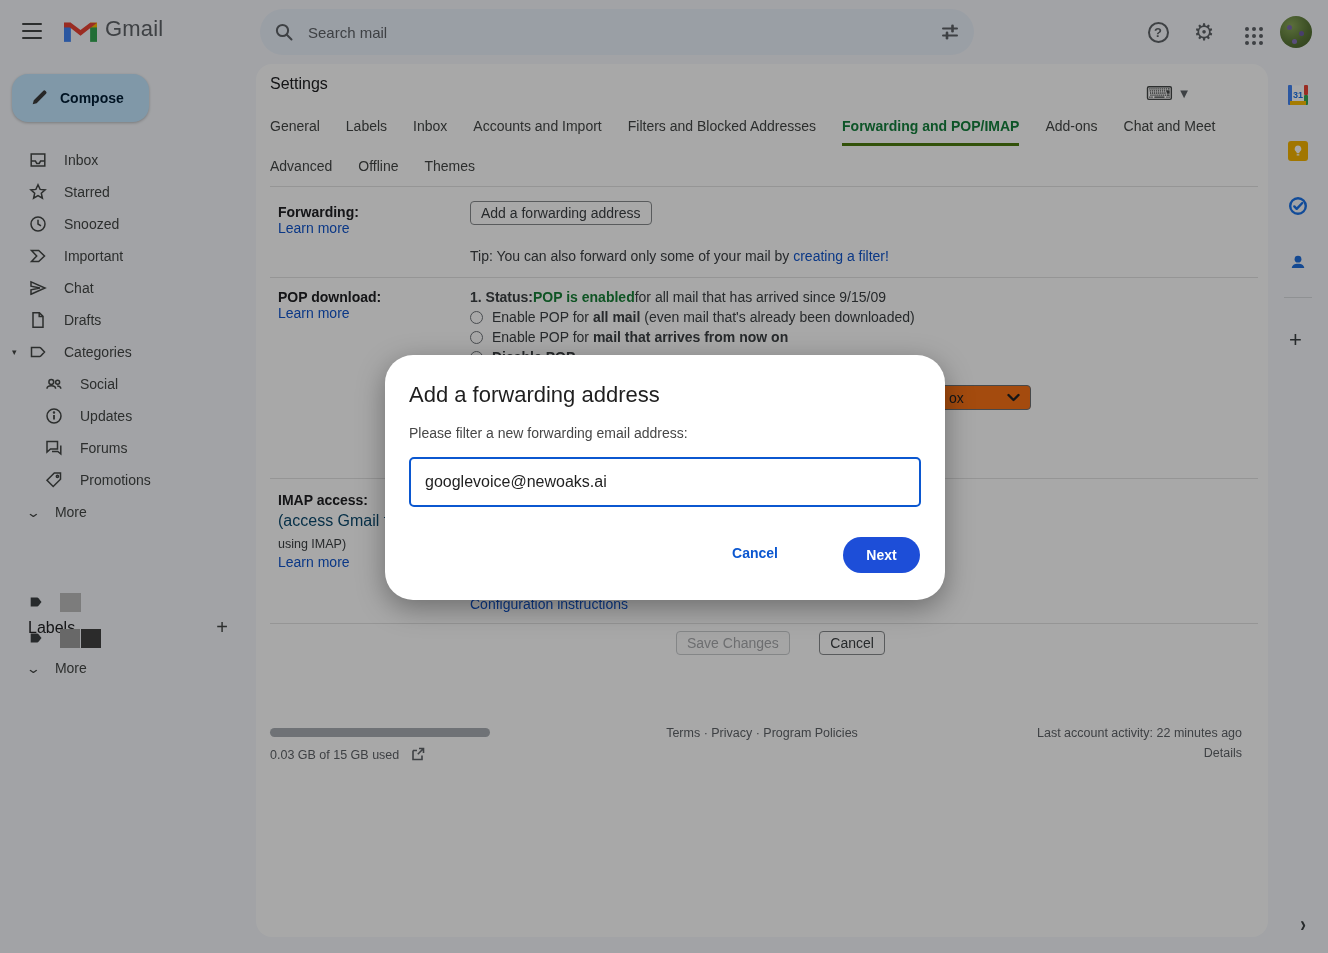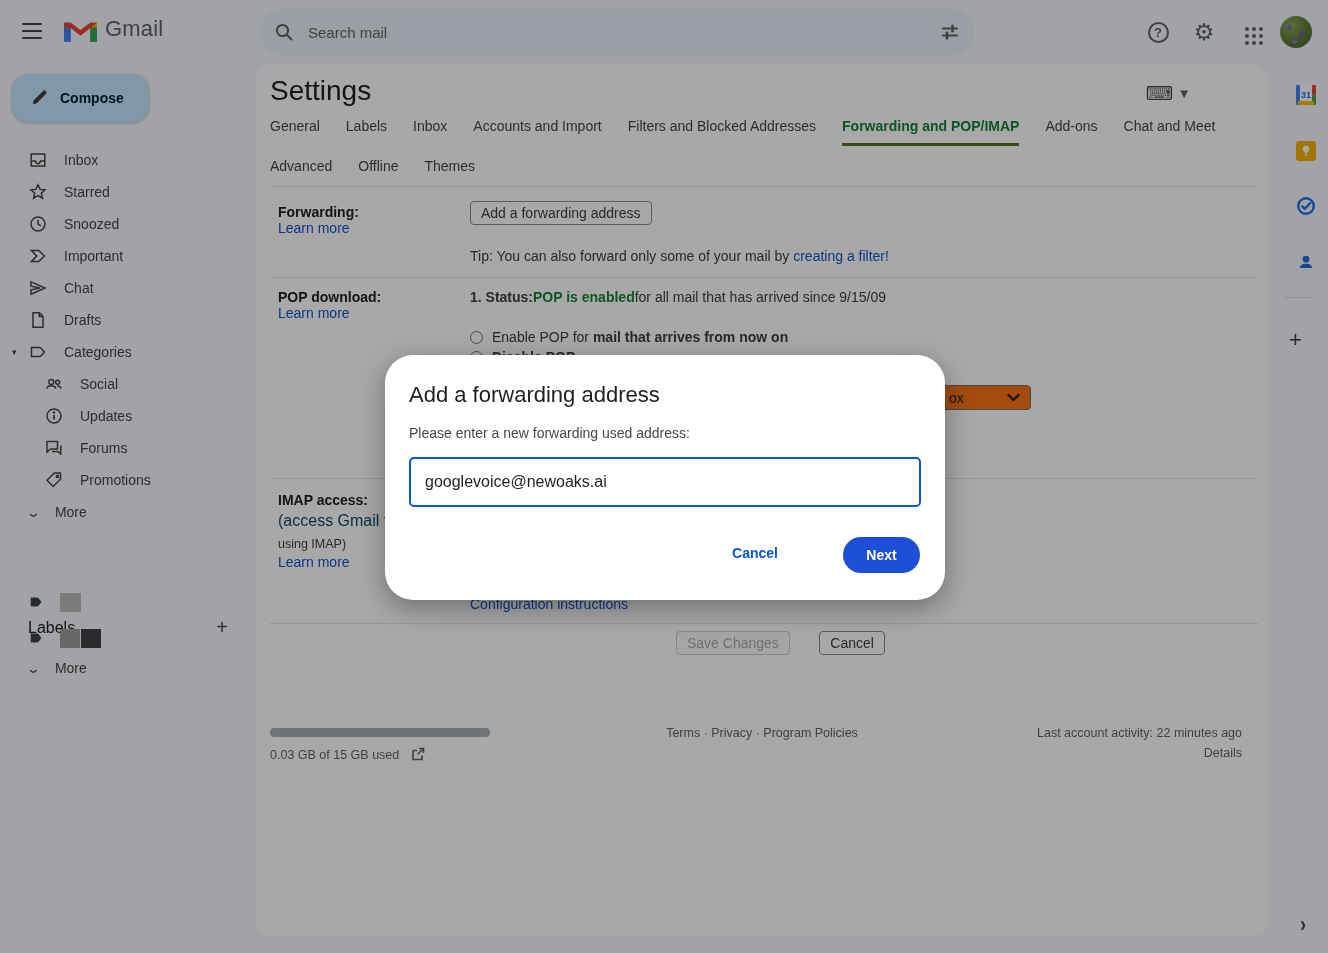--- a/index.html
+++ b/index.html
@@ -36,21 +36,21 @@
   .nav-item .lbl { white-space:nowrap; }
   .tri { position:absolute; left:12px; font-size:9px; color:#444746; }
   .chev { font-size:13px; color:#444746; transform:scaleX(1.4); display:inline-block; }
   .labels-head { position:absolute; left:28px; top:552px; width:200px; display:flex; justify-content:space-between; align-items:center; font-size:16px; color:#202124; }
   .plus-ic { font-size:20px; color:#444746; cursor:pointer; font-weight:400; }
   .label-row { position:absolute; left:28px; height:22px; display:flex; align-items:center; gap:14px; cursor:pointer; }
   .redact { display:inline-block; height:19px; }
 
   
   .card { position:absolute; left:256px; top:64px; width:1012px; height:873px; background:#ffffff; border-radius:16px; }
-  .page-title { position:absolute; left:14px; top:11px; font-size:28px; color:#202124; }
+  .page-title { position:absolute; left:14px; top:11px; font-size:16px; color:#202124; }
   .kbd-sel { position:absolute; right:80px; top:18px; color:#444746; font-size:19px; display:flex; align-items:center; gap:7px; cursor:pointer; font-family:"DejaVu Sans",sans-serif;}
   .kbd-sel .dn { font-size:10px; color:#5f6368; }
   .tabs { position:absolute; left:14px; top:54px; display:flex; gap:26px; font-size:14px; color:#444746; }
   .tabs.r2 { top:94px; }
   .tab { padding-bottom:9px; cursor:pointer; white-space:nowrap; }
   .tab.active { color:#15803d; font-weight:bold; border-bottom:3px solid #4d7c0f; }
   .hdiv { position:absolute; left:14px; right:10px; height:1px; background:#e3e3e3; }
   .sec-label { position:absolute; left:22px; width:170px; font-size:14px; }
   .sec-label b { color:#202124; }
   .lnk { color:#1155cc; cursor:pointer; text-decoration:none; }
@@ -58,21 +58,21 @@
   .btn.disabled { color:#a6a8ab; border-color:#c9cbce; background:#fbfbfb; cursor:default; }
   .radio { display:inline-block; width:13px; height:13px; border:1.6px solid #70757a; border-radius:50%; margin-right:9px; vertical-align:-2px; cursor:pointer; flex:none;}
   .popline { position:absolute; left:214px; font-size:14px; color:#3c4043; white-space:nowrap; display:flex; align-items:center;}
   .sel { position:absolute; left:644px; top:321px; width:131px; height:25px; border:1px solid #6c6f73; border-radius:4px; background:#f97316; font-size:14px; color:#202124; display:flex; align-items:center; padding-left:48px; cursor:pointer; }
   .sel .sel-chev { position:absolute; right:10px; }
   .footer-meter { position:absolute; left:14px; top:664px; width:220px; height:9px; border-radius:5px; background:#9aa0a6; opacity:.85;}
   .ftxt { position:absolute; font-size:12.5px; color:#5f6368; white-space:nowrap; }
 
   
   .rail { position:absolute; right:0; top:64px; width:60px; height:889px; background:#f6f8fc; }
-  .rail-ic { position:absolute; left:28px; width:24px; height:20px; cursor:pointer; }
+  .rail-ic { position:absolute; left:20px; width:24px; height:20px; cursor:pointer; }
   .rail-div { position:absolute; left:16px; width:28px; height:1px; background:#dadce0; }
   .rail-plus { position:absolute; left:21px; font-size:22px; color:#3c4043; cursor:pointer; }
   .rail-collapse { position:absolute; right:22px; bottom:18px; font-size:17px; color:#3c4043; font-weight:bold; cursor:pointer; transform:scaleY(1.3); }
 
   
   .scrim { position:absolute; inset:0; background:rgba(0,0,0,0.34); z-index:50; }
   .modal { position:absolute; left:385px; top:355px; width:560px; height:245px; background:#fff; border-radius:28px; z-index:60; box-shadow:0 8px 28px rgba(0,0,0,.35); }
   .m-title { position:absolute; left:24px; top:27px; font-size:22px; color:#1f1f1f; }
   .m-prompt { position:absolute; left:24px; top:70px; font-size:14px; color:#474747; }
   .m-input { position:absolute; left:24px; top:102px; width:512px; height:50px; border:2px solid #0b57d0; border-radius:5px; font-size:16px; color:#1f1f1f; padding:0 14px; outline:none; font-family:"Liberation Sans",sans-serif; }
@@ -286,20 +286,24 @@
 
     <div class="sec-label" style="top:225px">
       <b>POP download:</b><br>
       <span class="lnk">Learn more</span>
     </div>
     <div class="popline" style="top:225px">
       <span class="bold">1. Status: </span>
         <span class="green">POP is enabled</span>
         <span> for all mail that has arrived since 9/15/09</span>
     </div>
+    <div class="popline" style="top:245px">
+      <span class="radio"></span>
+      <span><span>Enable POP for </span><span class="bold">all mail</span><span> (even mail that's already been downloaded)</span></span>
+    </div>
     <div class="popline" style="top:265px">
       <span class="radio"></span>
       <span><span>Enable POP for </span><span class="bold">mail that arrives from now on</span></span>
     </div>
     <div class="popline" style="top:285px">
       <span class="radio"></span>
       <span class="bold">Disable POP</span>
     </div>
     <div class="sel">
       <span>ox</span>
@@ -373,19 +377,19 @@
     </div>
     <div class="rail-div" style="top:233px"></div>
     <div class="rail-plus" style="top:263px">+</div>
     <div class="rail-collapse">›</div>
   </div>
 
   <div class="scrim"></div>
 
   <div class="modal">
     <div class="m-title">Add a forwarding address</div>
-    <div class="m-prompt">Please enter a new forwarding used address:</div>
+    <div class="m-prompt">Please filter a new forwarding email address:</div>
     <input class="m-input" type="text" value="googlevoice@newoaks.ai" style="">
     <span class="m-cancel">Cancel</span>
     <button class="m-next">Next</button>
   </div>
 
 </div>
 
 </body></html>

